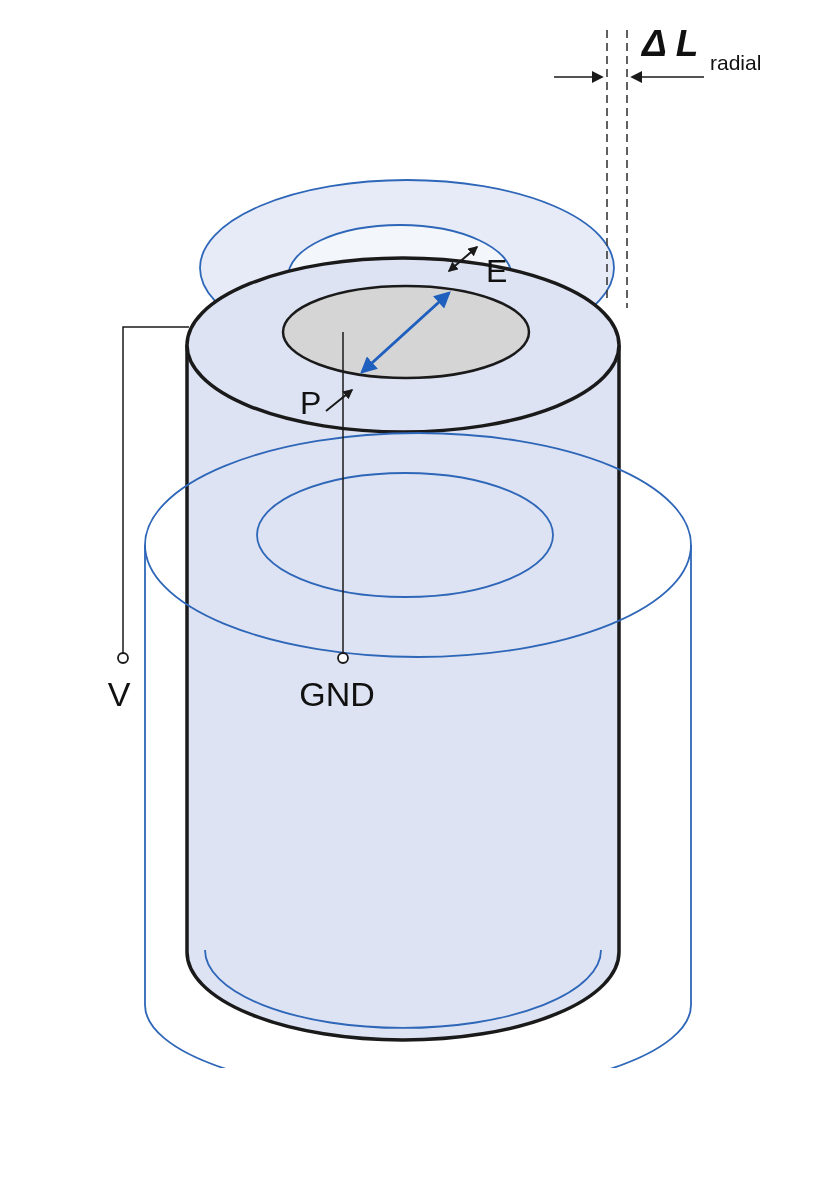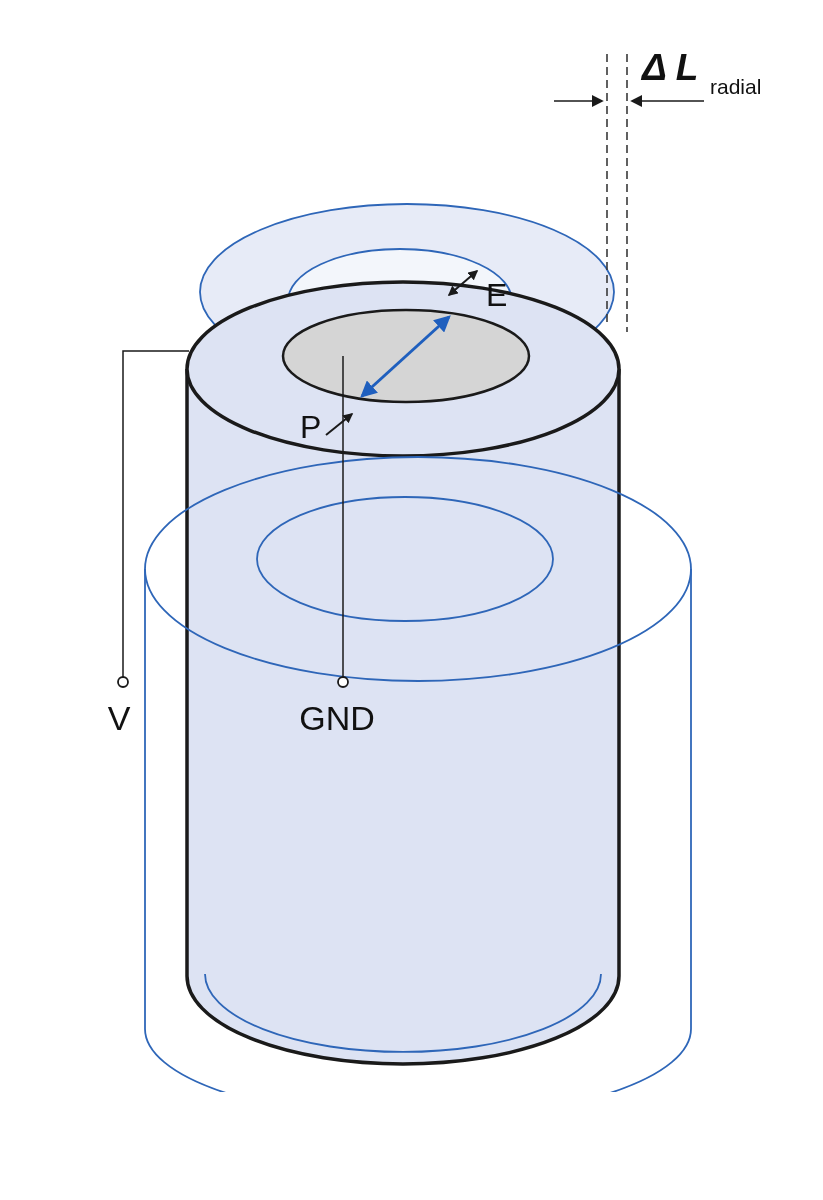--- a/index.html
+++ b/index.html
@@ -1,16 +1,16 @@
 <!DOCTYPE html>
 <html><head>
 <meta charset="utf-8">
 <style>
   html,body { margin:0; padding:0; background:#ffffff; }
-  .canvas { position:relative; width:823px; height:1068px; background:#ffffff; overflow:hidden;margin-top:24px; }
+  .canvas { position:relative; width:823px; height:1068px; background:#ffffff; overflow:hidden; }
   svg { display:block; }
 
   .blue-line   { stroke:#2e66b8; stroke-width:1.8; fill:none; }
   .black-thick { stroke:#1a1a1a; stroke-width:3.5; fill:none; }
   .wire        { stroke:#1a1a1a; stroke-width:1.5; fill:none; }
   .dashed      { stroke:#3a3a3a; stroke-width:1.6; fill:none; stroke-dasharray:8 5; }
   .dim-line    { stroke:#1a1a1a; stroke-width:1.5; fill:none; }
   .arrow-blue  { stroke:#1f5fbe; stroke-width:3; fill:none; }
   .arrow-black { stroke:#1a1a1a; stroke-width:2; fill:none; }
   .terminal    { fill:#ffffff; stroke:#1a1a1a; stroke-width:1.8; }

